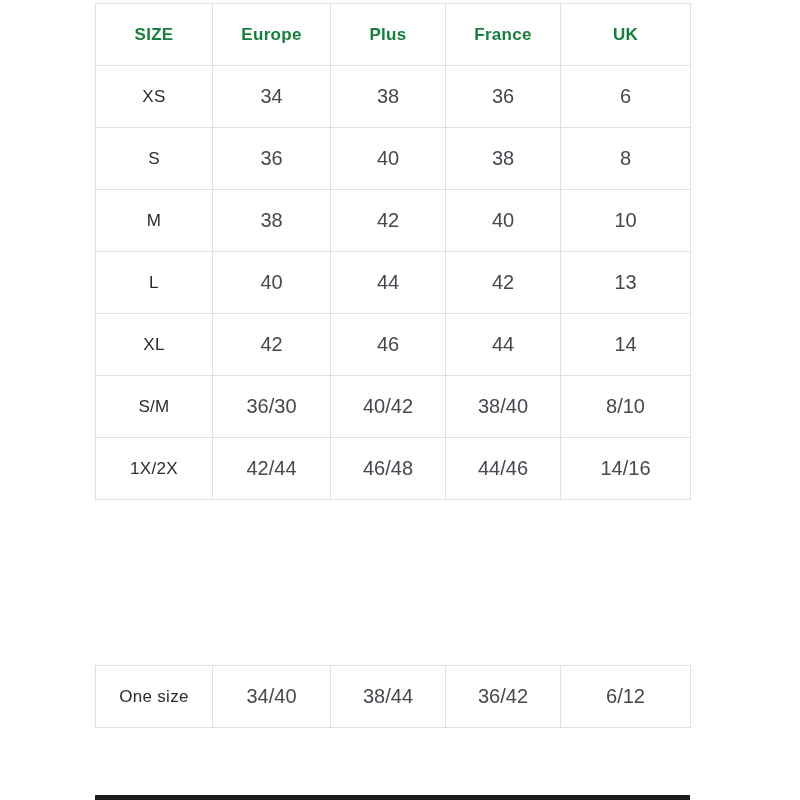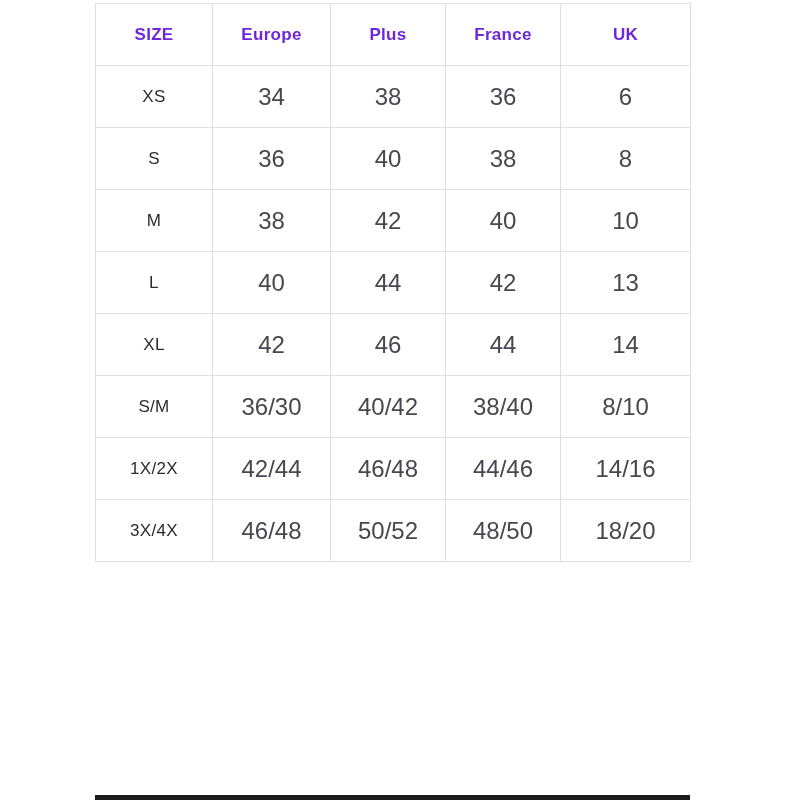--- a/index.html
+++ b/index.html
@@ -32,31 +32,31 @@
     vertical-align: middle;
     height: 61px;
     padding: 0;
     background: #ffffff;
     overflow: hidden;
     white-space: nowrap;
   }
   .size-table th {
     font-size: 17px;
     font-weight: bold;
-    color: #6d28d9;
+    color: #15803d;
     letter-spacing: 0.3px;
   }
   td.label-cell {
     font-size: 17px;
     font-weight: normal;
     color: #2b2b33;
     letter-spacing: 0.3px;
   }
   td.value-cell {
-    font-size: 24px;
+    font-size: 20px;
     font-weight: normal;
     color: #47474f;
   }
   .bottom-bar {
     position: absolute;
     left: 95px;
     top: 795px;
     width: 595px;
     height: 5px;
     background: #1b1b1b;
@@ -125,37 +125,37 @@
       <td class="value-cell">38/40</td>
       <td class="value-cell">8/10</td>
     </tr>
     <tr>
       <td class="label-cell">1X/2X</td>
       <td class="value-cell">42/44</td>
       <td class="value-cell">46/48</td>
       <td class="value-cell">44/46</td>
       <td class="value-cell">14/16</td>
     </tr>
-    <tr>
-      <td class="label-cell">3X/4X</td>
-      <td class="value-cell">46/48</td>
-      <td class="value-cell">50/52</td>
-      <td class="value-cell">48/50</td>
-      <td class="value-cell">18/20</td>
-    </tr>
   </tbody>
     </table>
 
   <table class="size-table" id="table-extra">
     <colgroup>
       <col style="width:117px">
         <col style="width:118px">
         <col style="width:115px">
         <col style="width:115px">
         <col style="width:130px">
     </colgroup>
     <tbody>
+        <tr>
+      <td class="label-cell">One size</td>
+      <td class="value-cell">34/40</td>
+      <td class="value-cell">38/44</td>
+      <td class="value-cell">36/42</td>
+      <td class="value-cell">6/12</td>
+    </tr>
   </tbody>
     </table>
 
   <div class="bottom-bar"></div>
 
 </div>
 
 </body></html>

